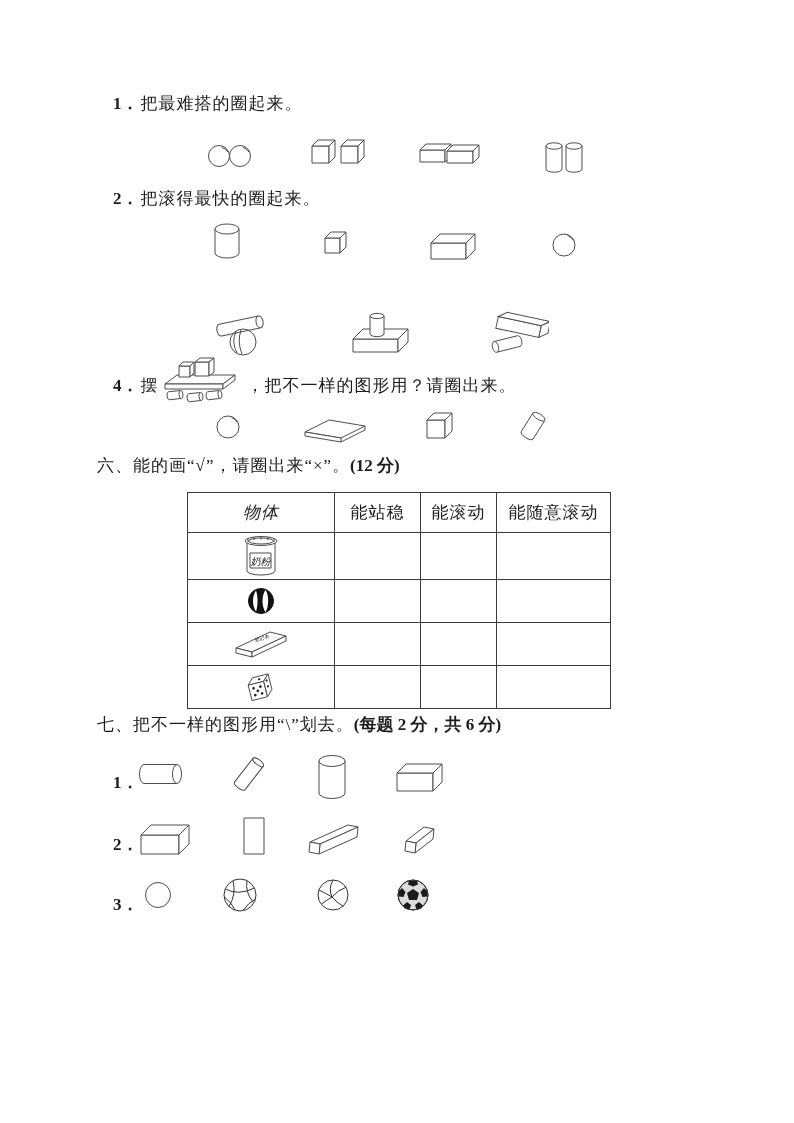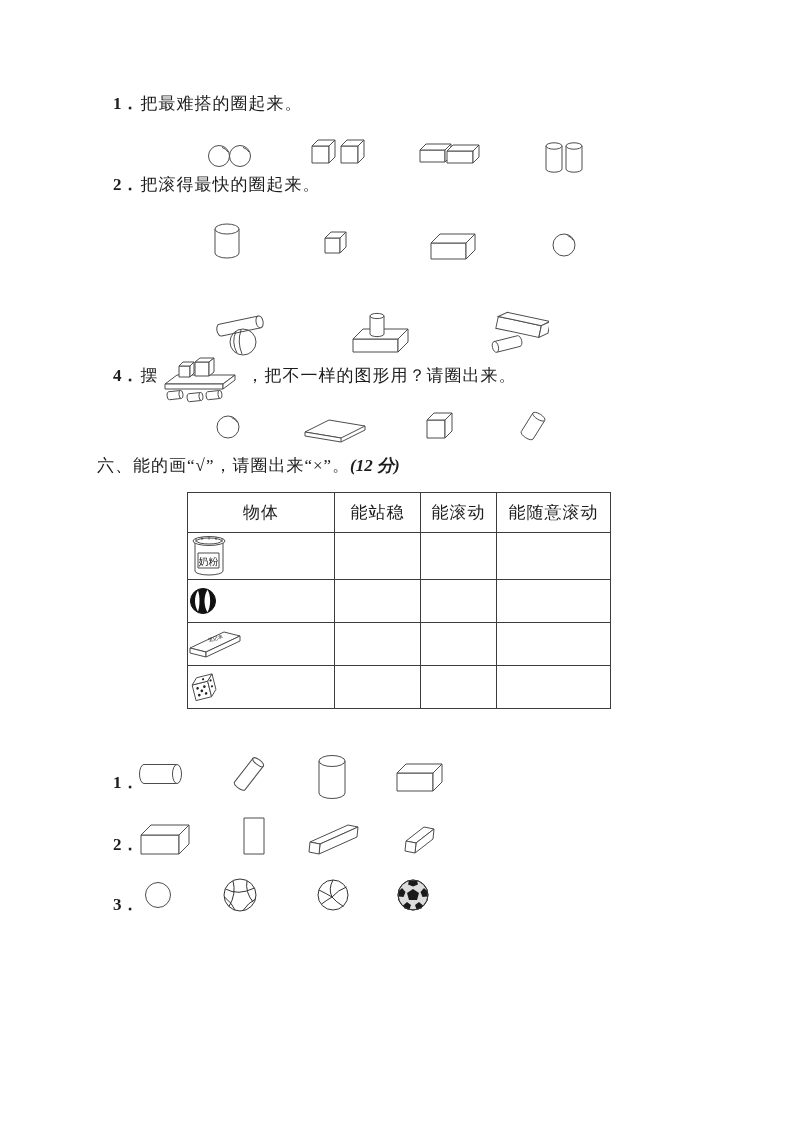--- a/index.html
+++ b/index.html
@@ -1,32 +1,32 @@
 <!DOCTYPE html>
 <html><head>
 <meta charset="utf-8">
 <style>
   html,body{margin:0;padding:0;background:#fff;}
   .page{position:relative;width:794px;height:1123px;background:#ffffff;overflow:hidden;
         font-family:"Liberation Serif","DejaVu Serif",serif;color:#1c1c1c;}
   .abs{position:absolute;}
   .qline{position:absolute;font-size:17px;line-height:22px;letter-spacing:1px;white-space:nowrap;}
   .num{font-weight:bold;font-family:"Liberation Serif",serif;letter-spacing:0;margin-right:2px;}
-  .score{font-weight:bold;letter-spacing:0;font-style:italic;}
+  .score{font-weight:bold;letter-spacing:0;}
   .shape svg{display:block;}
   .shape path,.shape rect,.shape ellipse,.shape circle,.shape polygon{vector-effect:non-scaling-stroke;}
   table.judge{position:absolute;left:187px;top:492px;border-collapse:collapse;table-layout:fixed;}
   table.judge th,table.judge td{border:1px solid #3c3c3c;padding:0;text-align:center;vertical-align:middle;
         font-size:17px;font-weight:normal;letter-spacing:1px;}
   table.judge th{height:39px;}
   table.judge td{height:42px;}
-  .c1{width:146px;} .c2{width:85px;} .c3{width:75px;} .c4{width:113px;margin-left:24px;}
-  .iconcell{display:flex;align-items:center;}
+  .c1{width:146px;font-style:italic;} .c2{width:85px;} .c3{width:75px;} .c4{width:113px;margin-left:24px;}
+  .iconcell{display:flex;align-items:center;justify-content:center;}
   .q4row{position:absolute;left:113px;top:356px;display:flex;align-items:flex-end;}
-  .q4row .t{font-size:17px;letter-spacing:1px;white-space:nowrap;margin-bottom:19px;}
+  .q4row .t{font-size:17px;letter-spacing:1px;white-space:nowrap;margin-bottom:9px;}
   .canlabel{font-size:10px;letter-spacing:0;}
   .booklabel{font-size:5px;letter-spacing:0;}
 </style>
 </head>
 <body>
 
 <div class="page">
 
   <div class="qline" style="left:113px;top:93px">
     <span class="num">1．</span><span>把最难搭的圈起来。</span>
@@ -61,21 +61,21 @@
   </div>
   <div class="abs shape" style="left:544px;top:140px">
     <svg width="42" height="34" viewBox="0 0 42 34" stroke="#4d4d4d" fill="#fff" stroke-width="1">
       <path d="M2 6 L2 29 A8 3.2 0 0 0 18 29 L18 6" fill="#fff"></path>
         <ellipse cx="10" cy="6" rx="8" ry="3.2"></ellipse>
       <path d="M22 6 L22 29 A8 3.2 0 0 0 38 29 L38 6" fill="#fff"></path>
         <ellipse cx="30" cy="6" rx="8" ry="3.2"></ellipse>
     </svg>
   </div>
 
-  <div class="qline" style="left:113px;top:174px">
+  <div class="qline" style="left:113px;top:188px">
     <span class="num">2．</span><span>把滚得最快的圈起来。</span>
   </div>
   <div class="abs shape" style="left:212px;top:222px">
     <svg width="30" height="38" viewBox="0 0 30 38" stroke="#4d4d4d" fill="#fff" stroke-width="1">
       <path d="M3 7 L3 31 A12 5 0 0 0 27 31 L27 7" fill="#fff"></path>
         <ellipse cx="15" cy="7" rx="12" ry="5"></ellipse>
     </svg>
   </div>
   <div class="abs shape" style="left:322px;top:229px">
     <svg width="30" height="27" viewBox="0 0 30 27" stroke="#4d4d4d" fill="#fff" stroke-width="1">
@@ -270,20 +270,23 @@
         </svg>
             </div>
           </td>
       <td class="c2"></td>
       <td class="c3"></td>
       <td class="c4"></td>
     </tr>
   </tbody>
     </table>
 
+  <div class="qline" style="left:97px;top:714px">
+    <span>七、把不一样的图形用“\”划去。</span><span class="score">(每题 2 分，共 6 分)</span>
+  </div>
 
   <div class="qline" style="left:113px;top:772px">
     <span class="num">1．</span>
   </div>
   <div class="abs shape" style="left:139px;top:762px">
     <svg width="46" height="24" viewBox="0 0 46 24" stroke="#4d4d4d" fill="#fff" stroke-width="1">
       <path d="M5 2.5 L38 2.5 M5 21.5 L38 21.5 M5 2.5 A4.5 9.5 0 0 0 5 21.5" fill="none"></path>
       <ellipse cx="38" cy="12" rx="4.5" ry="9.5"></ellipse>
     </svg>
   </div>

